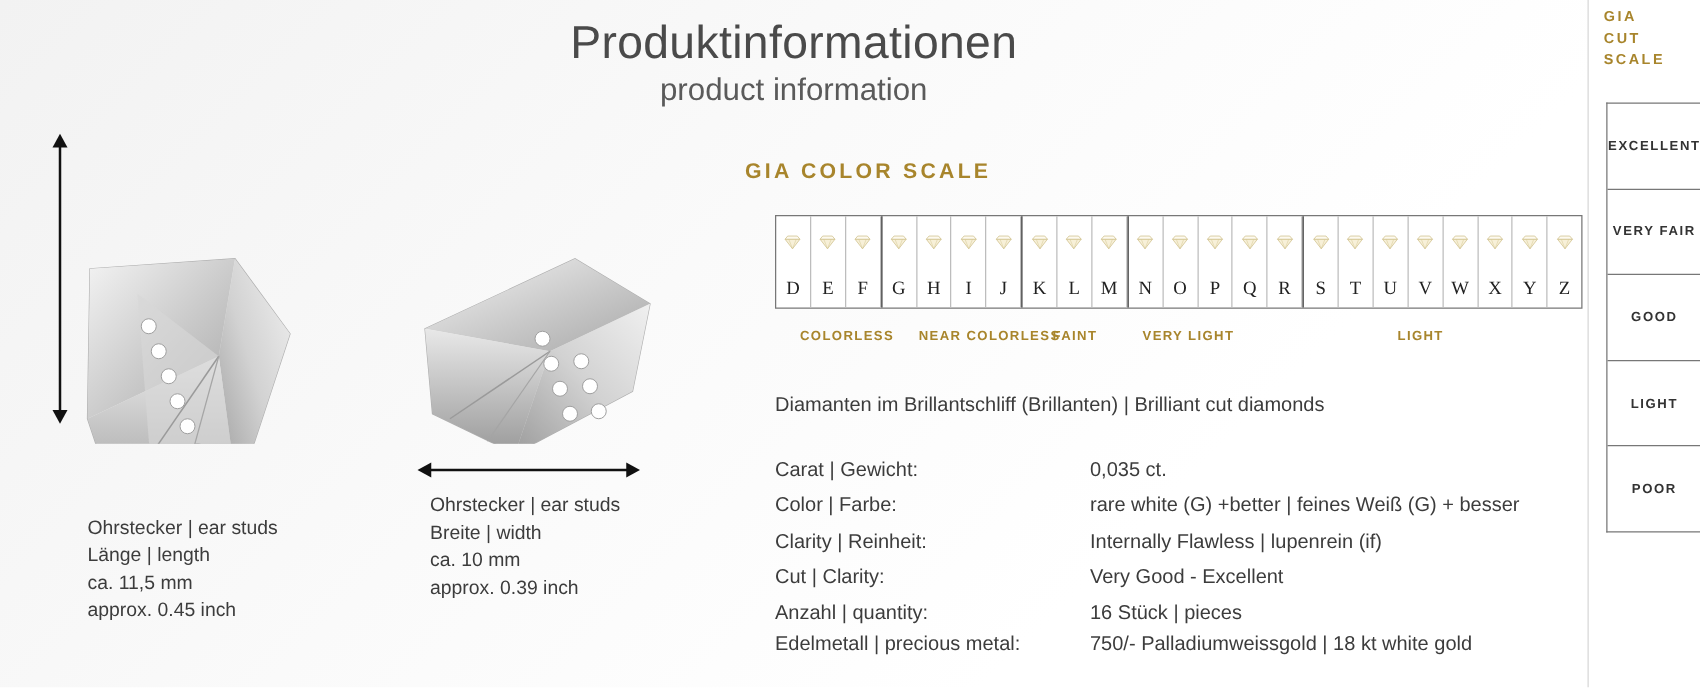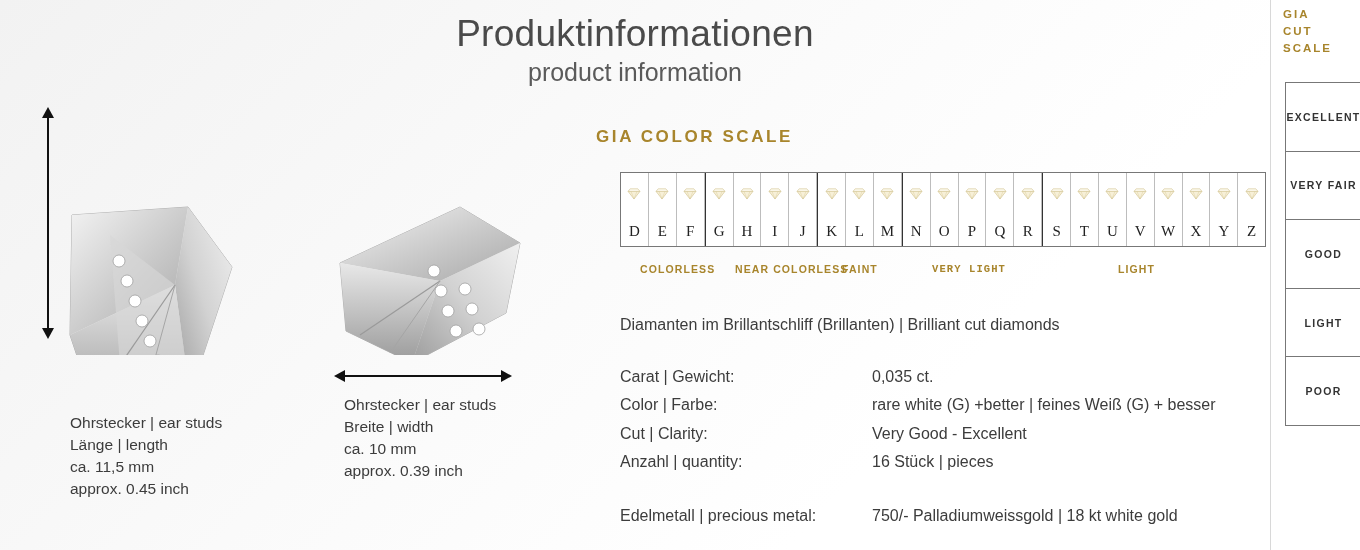--- a/index.html
+++ b/index.html
@@ -588,33 +588,37 @@
             <line x1="13.5" y1="5" x2="10" y2="14" stroke="#d8ca97" stroke-width="0.5"></line>
           </svg>
         </span>
         <span class="scale-letter">Z</span>
       </div>
     </div>
   <div class="group-labels" id="group-labels">
       <div class="group-label" style="left: 20px;">COLORLESS</div>
       <div class="group-label" style="left: 83px; margin-left: 32px;">NEAR COLORLESS</div>
       <div class="group-label" style="left: 222px;">FAINT</div>
-      <div class="group-label" style="left: 312px; font-family: Liberation Mono, monospace;">VERY LIGHT</div>
+      <div class="group-label" style="left: 294px;">VERY LIGHT</div>
       <div class="group-label" style="left: 498px;">LIGHT</div>
     </div>
 
   <div class="spec-head">Diamanten im Brillantschliff (Brillanten) | Brilliant cut diamonds</div>
   <div class="spec-table" id="spec-table">
       <div class="spec-row">
         <div class="spec-label">Carat | Gewicht:</div>
         <div class="spec-value">0,035 ct.</div>
       </div>
       <div class="spec-row">
         <div class="spec-label">Color | Farbe:</div>
         <div class="spec-value">rare white (G) +better | feines Weiß (G) + besser</div>
+      </div>
+      <div class="spec-row">
+        <div class="spec-label">Clarity | Reinheit:</div>
+        <div class="spec-value">Internally Flawless | lupenrein (if)</div>
       </div>
       <div class="spec-row">
         <div class="spec-label">Cut | Clarity:</div>
         <div class="spec-value">Very Good - Excellent</div>
       </div>
       <div class="spec-row">
         <div class="spec-label">Anzahl | quantity:</div>
         <div class="spec-value">16 Stück | pieces</div>
       </div>
     </div>

